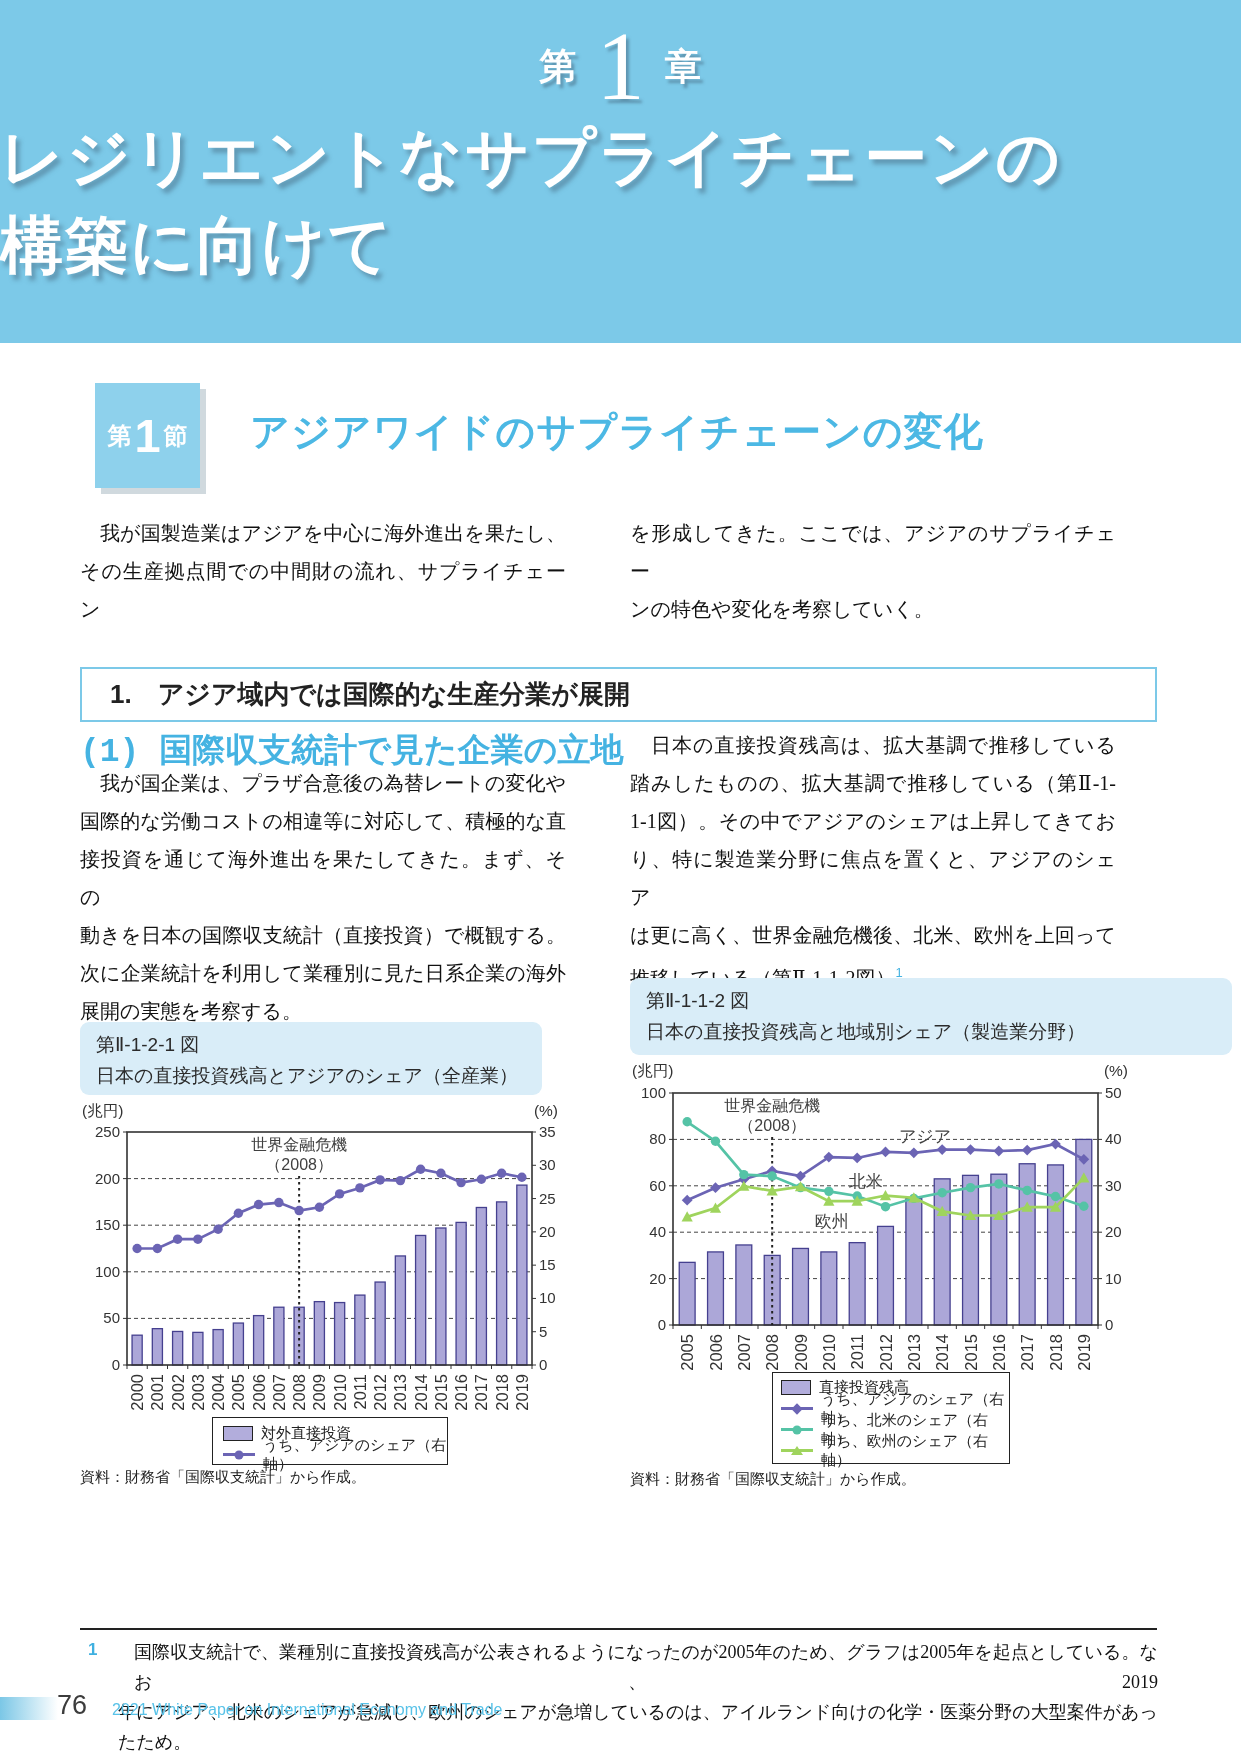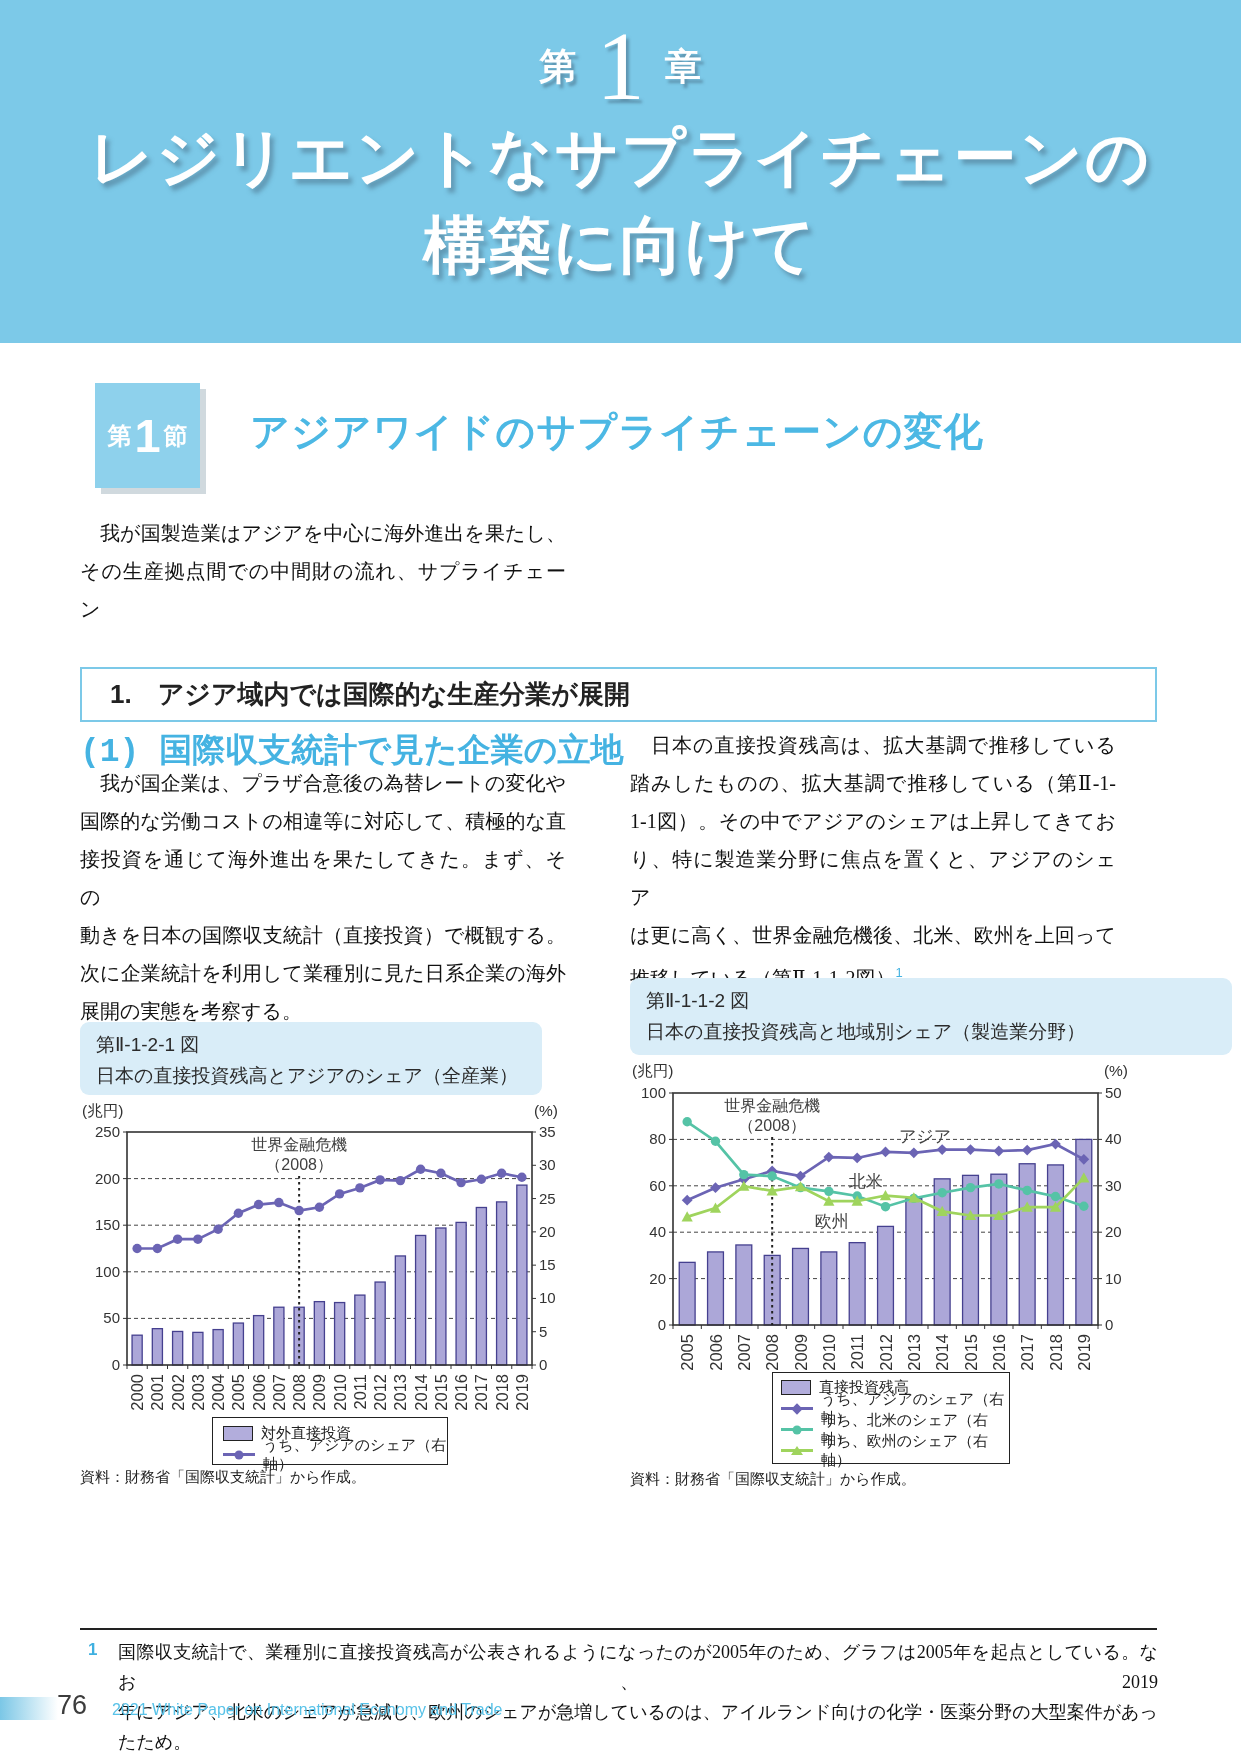--- a/index.html
+++ b/index.html
@@ -6,21 +6,21 @@
   html,body{margin:0;padding:0;background:#fff;}
   .page{position:relative;width:1241px;height:1754px;background:#fff;overflow:hidden;
         font-family:"Liberation Serif","DejaVu Serif",serif;color:#111;}
 
   
   .banner{position:absolute;left:0;top:0;width:1241px;height:343px;background:#7cc9e8;}
   .ch-row{position:absolute;left:0;top:18px;width:100%;display:flex;justify-content:center;
           align-items:center;color:#fff;text-shadow:3px 4px 3px rgba(70,105,130,.55);}
   .ch-small{font-size:37px;font-weight:bold;}
   .ch-num{font-size:97px;line-height:1;margin:0 20px;font-weight:400;}
-  .ch-title{position:absolute;left:0;top:114px;width:100%;text-align:center;color:#fff;
+  .ch-title{position:absolute;left:0;top:114px;width:100%;text-align:left;color:#fff;
             font-size:63px;font-weight:bold;line-height:88px;
             text-shadow:4px 5px 4px rgba(70,105,130,.5);letter-spacing:2px;}
 
   
   .sec-label{position:absolute;left:95px;top:383px;width:105px;height:105px;background:#8ed1ec;
              display:flex;justify-content:center;align-items:center;color:#fff;
              font-family:"Liberation Sans","DejaVu Sans",sans-serif;font-weight:bold;
              box-shadow:6px 6px 0 rgba(150,170,182,.45);}
   .sec-label .sl-small{font-size:24px;}
   .sec-label .sl-num{font-size:47px;margin:0 3px;line-height:1;}
@@ -102,20 +102,24 @@
   <div class="sec-label">
     <span class="sl-small">第</span>
     <span class="sl-num">1</span>
     <span class="sl-small">節</span>
   </div>
   <h1 class="sec-title">アジアワイドのサプライチェーンの変化</h1>
 
   <div class="col lines" style="left:80px;top:514px;">
       <div>　我が国製造業はアジアを中心に海外進出を果たし、</div>
       <div class="nojust">その生産拠点間での中間財の流れ、サプライチェーン</div>
+    </div>
+  <div class="col lines" style="left:630px;top:514px;">
+      <div>を形成してきた。ここでは、アジアのサプライチェー</div>
+      <div class="nojust">ンの特色や変化を考察していく。</div>
     </div>
 
   <div class="hbox">1.　アジア域内では国際的な生産分業が展開</div>
 
   <div class="subhead">(1) 国際収支統計で見た企業の立地</div>
 
   <div class="col lines" style="left:80px;top:764px;">
       <div>　我が国企業は、プラザ合意後の為替レートの変化や</div>
       <div>国際的な労働コストの相違等に対応して、積極的な直</div>
       <div>接投資を通じて海外進出を果たしてきた。まず、その</div>
@@ -433,21 +437,21 @@
           <i class="mk mk-tri"></i>
         </span>
       <span class="lg-label">うち、欧州のシェア（右軸）</span>
     </div>
   </div>
   <div class="source src2">資料：財務省「国際収支統計」から作成。</div>
 
   <div class="fn-rule"></div>
   <div class="fn-marker">1</div>
   <div class="fn-text">
-    <div style="text-align:justify;text-align-last:justify;">国際収支統計で、業種別に直接投資残高が公表されるようになったのが2005年のため、グラフは2005年を起点としている。なお、2019</div>
+    <div style="text-align:justify;text-align-last:justify;margin-left:16px;">国際収支統計で、業種別に直接投資残高が公表されるようになったのが2005年のため、グラフは2005年を起点としている。なお、2019</div>
     <div>年にアジア、北米のシェアが急減し、欧州のシェアが急増しているのは、アイルランド向けの化学・医薬分野の大型案件があったため。</div>
   </div>
 
   <div class="foot-bar"></div>
   <div class="page-num">76</div>
   <div class="foot-text">2021 White Paper on International Economy and Trade</div>
 
 </div>
 
 </body></html>

